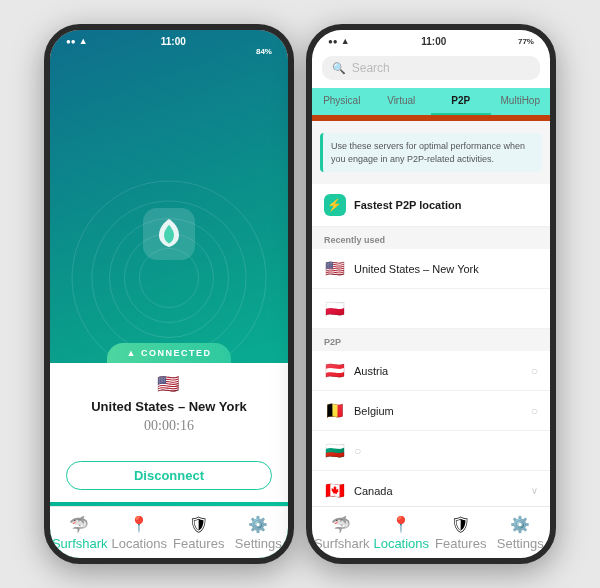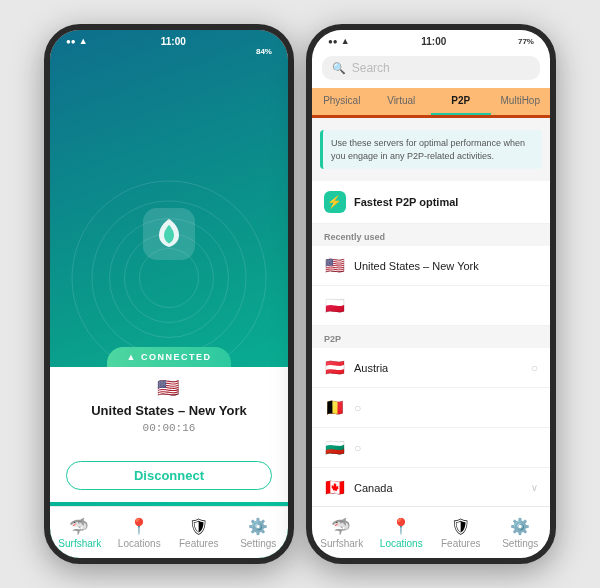--- a/index.html
+++ b/index.html
@@ -126,23 +126,23 @@
       align-items: center;
       gap: 4px;
     }
     .flag-emoji { font-size: 18px; }
     .location-name {
       font-size: 13px;
       font-weight: 700;
       color: #1a1a1a;
     }
     .timer {
-      font-size: 11px;
+      font-size: 14px;
       color: #888;
-      font-family: Liberation Mono, monospace;
+      font-family: Liberation Serif, serif;
     }
     .disconnect-btn {
       border: 1.5px solid #1ec9a0;
       color: #1ec9a0;
       background: transparent;
       border-radius: 20px;
       padding: 6px 0;
       width: 100%;
       font-size: 13px;
       font-weight: 600;
@@ -162,21 +162,21 @@
     }
     .nav-item {
       display: flex;
       flex-direction: column;
       align-items: center;
       gap: 2px;
       flex: 1;
       cursor: pointer;
     }
     .nav-icon { font-size: 16px; }
-    .nav-label { font-size: 10px; color: #999; }
+    .nav-label { font-size: 13px; color: #999; }
     .nav-item.active .nav-label { color: #1ec9a0; }
     .nav-item.active .nav-icon { color: #1ec9a0; }
 
     
     .phone-right .phone-inner { background: #f5f5f5; }
     .phone-right .status-bar { color: #333; background: #fff; }
 
     .search-bar-container {
       background: #fff;
       padding: 6px 10px 8px;
@@ -188,22 +188,22 @@
       padding: 5px 10px;
       display: flex;
       align-items: center;
       gap: 6px;
     }
     .search-icon { color: #999; font-size: 11px; }
     .search-placeholder { color: #bbb; font-size: 12px; }
 
     .tabs-row {
       display: flex;
-      background: #fdba74;
-      border-bottom: 3px solid #c2410c;
+      background: #5eead4;
+      border-bottom: 6px solid #c2410c;
       flex-shrink: 0;
     }
     .tab-item {
       flex: 1;
       text-align: center;
       padding: 7px 0;
       font-size: 10px;
       color: #666;
       cursor: pointer;
       border-bottom: 2px solid transparent;
@@ -392,21 +392,21 @@
       </div>
 
       <div class="locations-body">
 
         <div class="info-banner">
           <span>Use these servers for optimal performance when you engage in any P2P-related activities.</span>
         </div>
 
         <div class="fastest-row">
           <div class="lightning-icon">⚡</div>
-          <span class="fastest-text">Fastest P2P optimal</span>
+          <span class="fastest-text">Fastest P2P location</span>
         </div>
 
         <div class="section-header">
           <span>Recently used</span>
         </div>
 
         <div class="location-row">
           <span class="location-flag">🇺🇸</span>
           <span class="location-text">United States – New York</span>
         </div>
@@ -418,20 +418,21 @@
           <span>P2P</span>
         </div>
 
         <div class="location-row">
           <span class="location-flag">🇦🇹</span>
           <span class="location-text">Austria</span>
           <span class="location-check">○</span>
         </div>
         <div class="location-row">
           <span class="location-flag">🇧🇪</span>
+          <span class="location-text">Belgium</span>
           <span class="location-check">○</span>
         </div>
         <div class="location-row">
           <span class="location-flag">🇧🇬</span>
           <span class="location-check">○</span>
         </div>
         <div class="location-row">
           <span class="location-flag">🇨🇦</span>
           <span class="location-text">Canada</span>
           <span class="location-chevron">∨</span>

